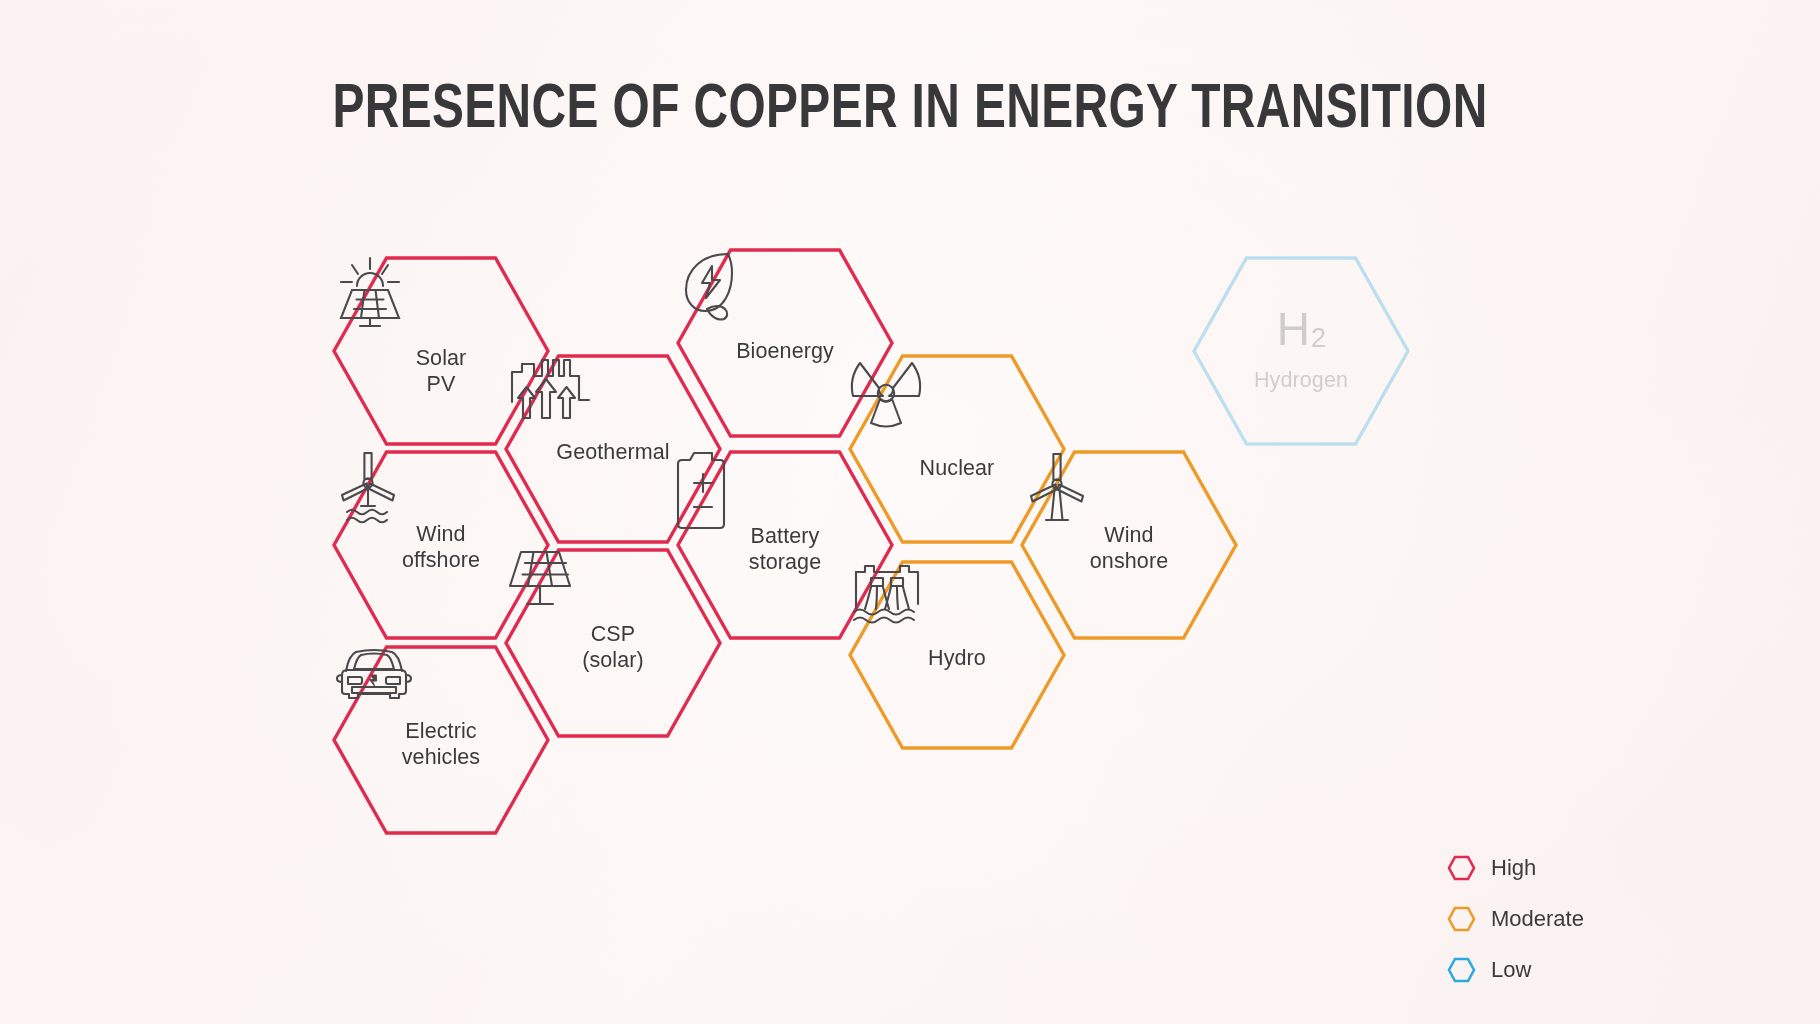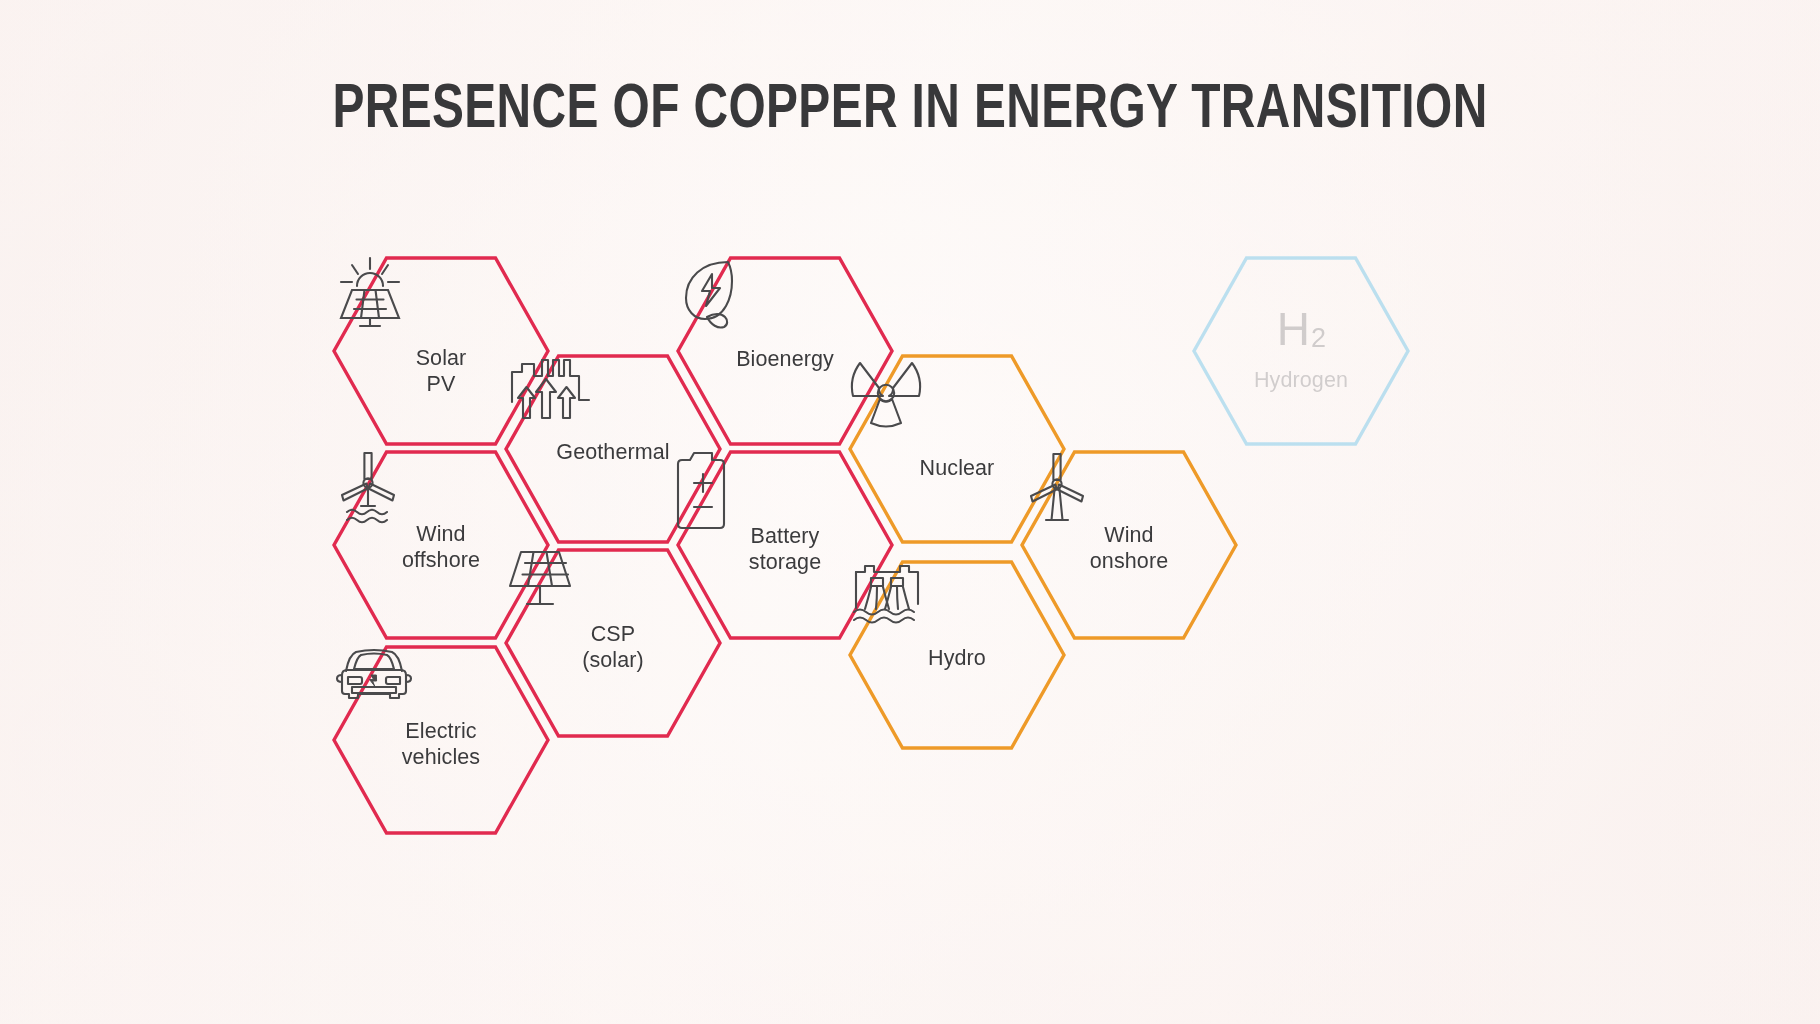--- a/index.html
+++ b/index.html
@@ -217,21 +217,21 @@
           <path d="M8 48 V18 h10 V10 h12 v12 h8 V6 h6 v16 h5 V6 h6 v16 h5 V6 h6 v16 h9 v24 h10"></path>
           <path d="M19 64 V44 h-5 l8.5 -11 8.5 11 h-5 v20 z"></path>
           <path d="M38 64 V38 h-6 l10 -13 10 13 h-6 v26 z"></path>
           <path d="M59 64 V44 h-5 l8.5 -11 8.5 11 h-5 v20 z"></path>
         </svg>
       </div>
       <div class="lbl">Geothermal</div>
     </div>
   </div>
 
-  <div class="hex" style="left:676px; top:256px; width:218px; height:204px;">
+  <div class="hex" style="left:676px; top:248px; width:218px; height:204px;">
     <svg width="218" height="190" viewBox="0 0 218 190">
       <polygon points="54.5,2 163.5,2 216,95 163.5,188 54.5,188 2,95" fill="none" stroke="#E12A4F" stroke-width="3.4" stroke-linejoin="miter"></polygon>
     </svg>
     <div class="body" style="padding-bottom:6px;">
       <div class="ico">
         <svg width="72" height="76" viewBox="0 0 72 76" fill="none" stroke="#4a4a4c" stroke-width="2.1" stroke-linecap="round" stroke-linejoin="round">
           <path d="M52 6 C26 6 10 22 10 42 c0 12 8 21 19 21 c20 0 27 -22 27 -38 c0 -9 -2 -15 -4 -19 z"></path>
           <path d="M31 61 c4 8 11 12 17 10 c4 -2 4 -7 1 -10 c-4 -4 -11 -4 -18 0 z"></path>
           <path d="M36 18 l-10 17 h8 l-4 15 14 -18 h-8 z"></path>
         </svg>
@@ -326,14 +326,38 @@
     </svg>
     <div class="body" style="padding-bottom:2px;">
       <div class="ico h2text">
         <span>H</span>
           <sub>2</sub>
       </div>
       <div class="lbl">Hydrogen</div>
     </div>
   </div>
 
+  <div id="legend">
+
+    <div class="leg-row">
+      <svg class="leg-hex" viewBox="0 0 29 26">
+        <polygon points="8,2 21,2 27,13 21,24 8,24 2,13" fill="none" stroke="#E12A4F" stroke-width="2.6" stroke-linejoin="miter"></polygon>
+      </svg>
+      <span class="leg-txt">High</span>
+    </div>
+
+    <div class="leg-row">
+      <svg class="leg-hex" viewBox="0 0 29 26">
+        <polygon points="8,2 21,2 27,13 21,24 8,24 2,13" fill="none" stroke="#EE9A28" stroke-width="2.6" stroke-linejoin="miter"></polygon>
+      </svg>
+      <span class="leg-txt">Moderate</span>
+    </div>
+
+    <div class="leg-row">
+      <svg class="leg-hex" viewBox="0 0 29 26">
+        <polygon points="8,2 21,2 27,13 21,24 8,24 2,13" fill="none" stroke="#29ABE2" stroke-width="2.6" stroke-linejoin="miter"></polygon>
+      </svg>
+      <span class="leg-txt">Low</span>
+    </div>
+
+  </div>
 
 </div>
 
 </body></html>

